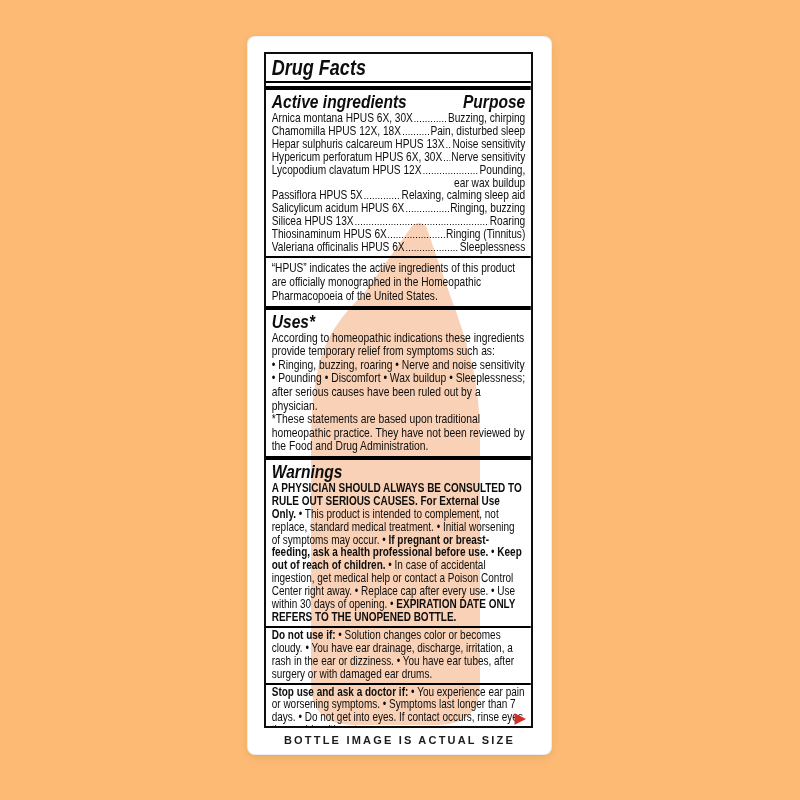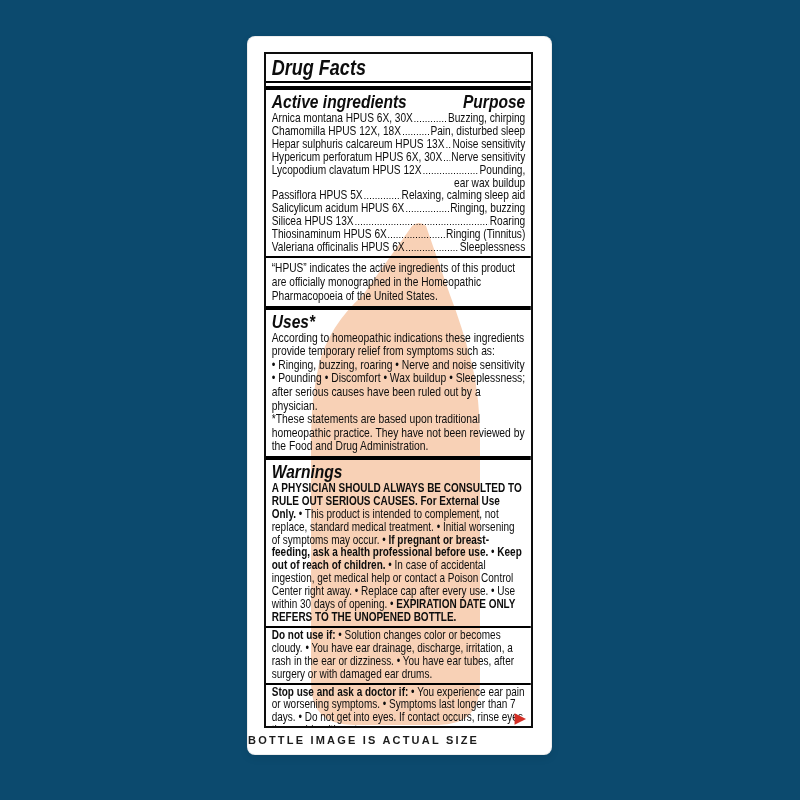--- a/index.html
+++ b/index.html
@@ -1,18 +1,18 @@
 <!DOCTYPE html>
 <html><head>
 <meta charset="utf-8">
 <style>
   html,body{margin:0;padding:0;background:#ffffff;}
   body{width:800px;height:800px;font-family:"Liberation Sans","DejaVu Sans",sans-serif;color:#0d0d0d;
        -webkit-font-smoothing:antialiased;}
-  .canvas{position:relative;width:800px;height:800px;background:#0c4a6e;overflow:hidden;}
+  .canvas{position:relative;width:800px;height:800px;background:#fdba74;overflow:hidden;}
 
   .card{position:absolute;left:248px;top:37px;width:303px;height:717px;background:#ffffff;
         border-radius:7px;box-shadow:0 0 0 1px #ededed,0 3px 10px rgba(0,0,0,0.10);}
 
   .box{position:absolute;left:16px;top:15px;width:265px;height:672px;border:2px solid #0d0d0d;
        background:#ffffff;overflow:hidden;}
 
   .bottle{position:absolute;left:0;top:0;z-index:0;}
 
   
@@ -40,21 +40,21 @@
 
   p{margin:0;}
   .note{font-size:12.4px;line-height:14.2px;padding-top:2px;}
   .body-p{font-size:12.6px;line-height:13.6px;}
   .warn-p{font-size:12.2px;line-height:12.9px;}
   .b{font-weight:bold;}
 
   .arrow{position:absolute;z-index:2;right:5px;bottom:1px;font-size:15px;line-height:15px;
          color:#d42f26;}
 
-  .footer{position:absolute;left:0;right:0;top:697px;text-align:left;font-size:11px;
+  .footer{position:absolute;left:0;right:0;top:697px;text-align:center;font-size:11px;
           font-weight:bold;letter-spacing:2.2px;color:#1c1c1c;}
 </style>
 </head>
 <body>
 
 <div class="canvas">
   <div class="card">
     <div class="box">
 
       <svg class="bottle" width="265" height="672" viewBox="0 0 265 672" aria-hidden="true">

